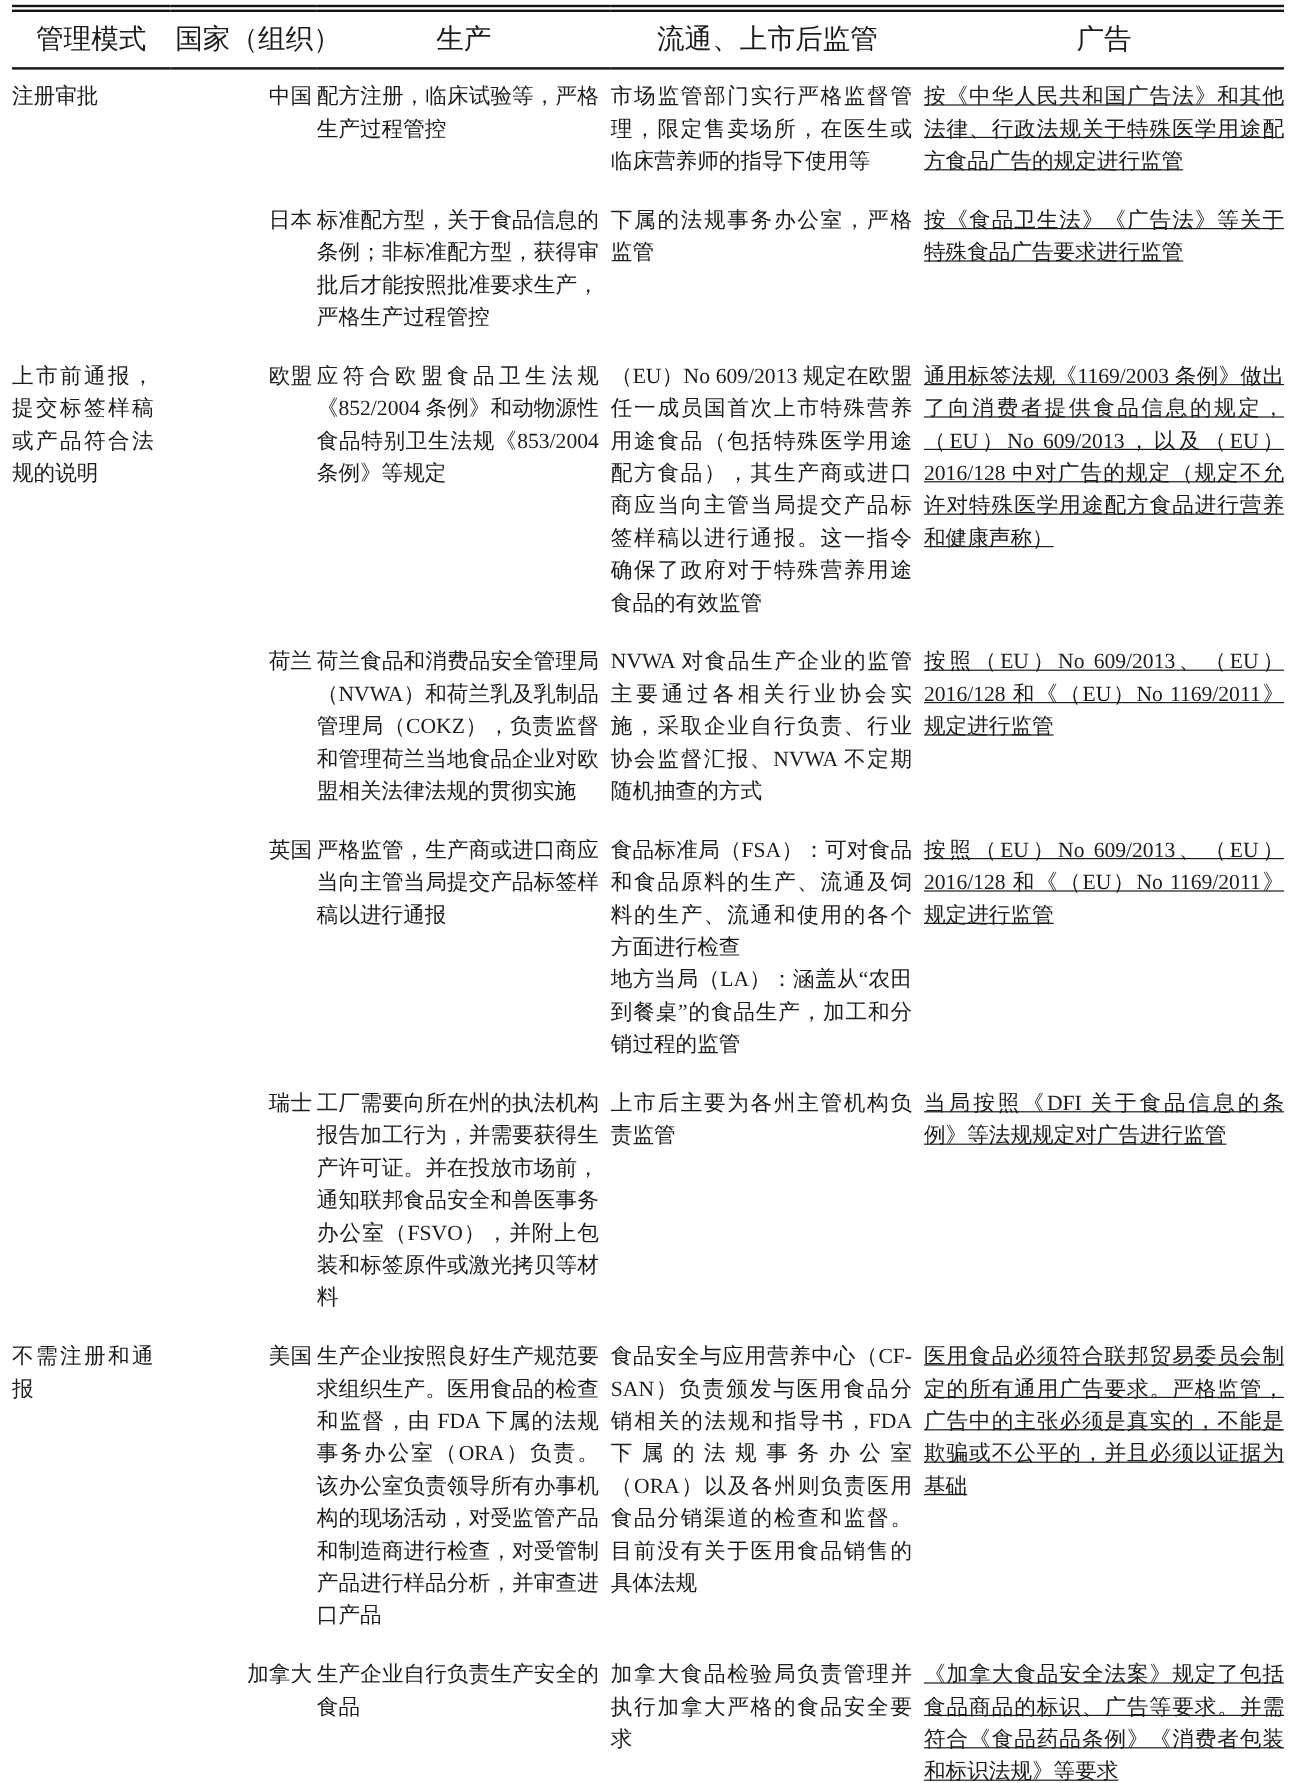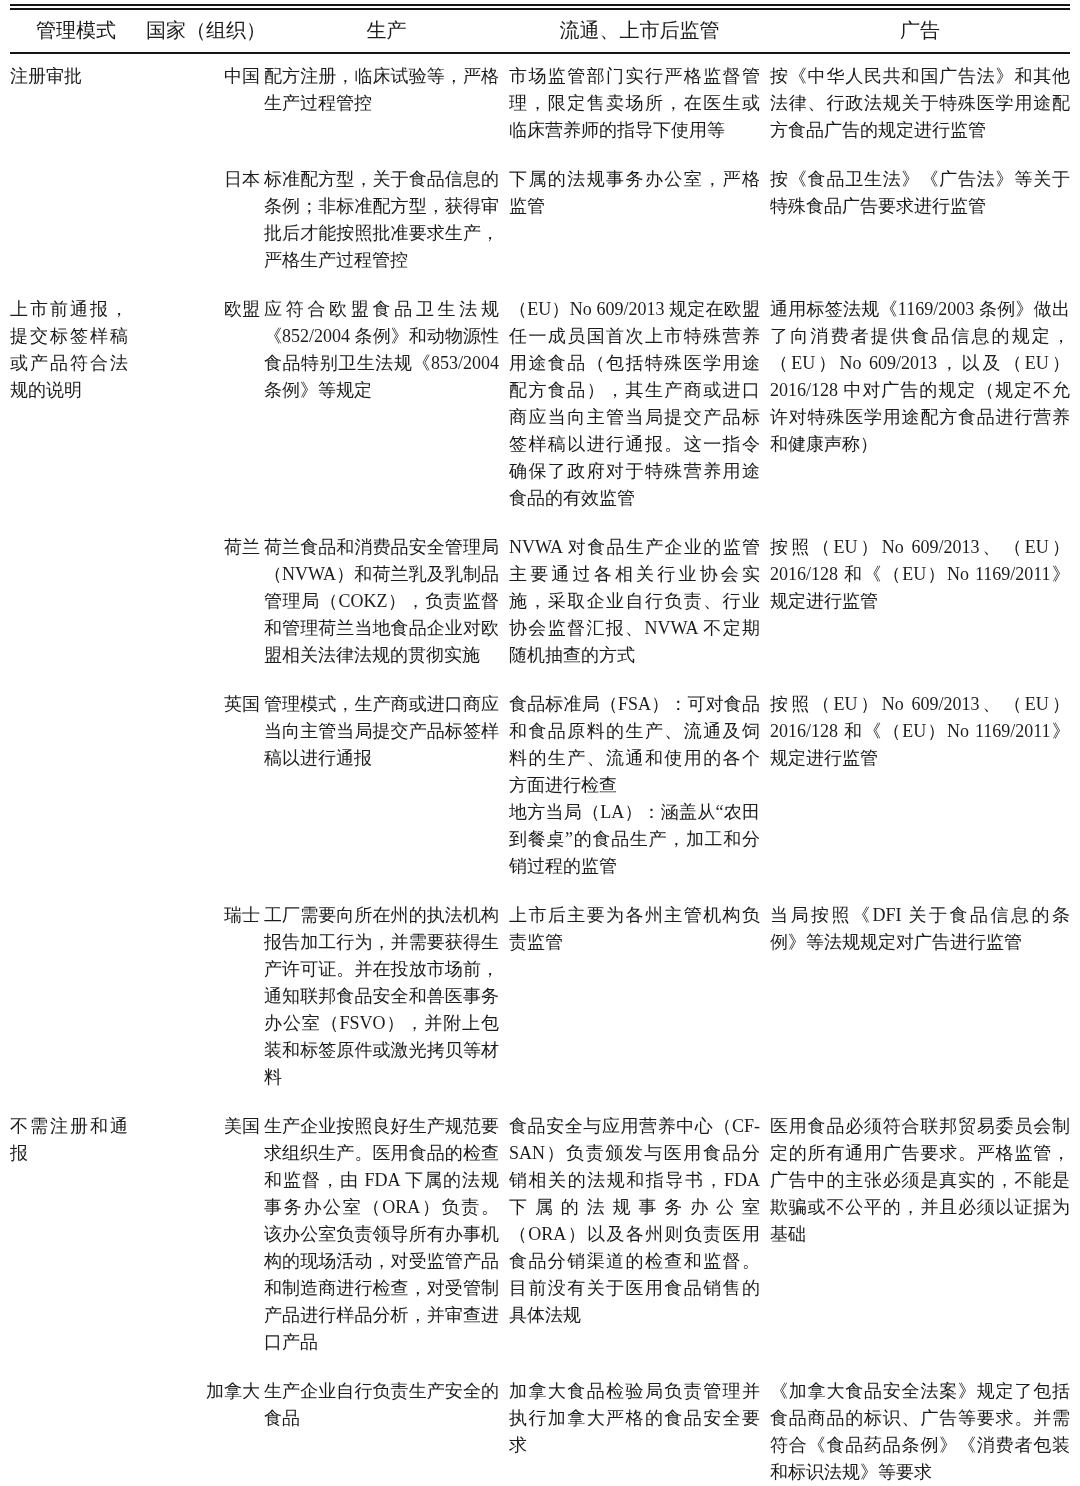--- a/index.html
+++ b/index.html
@@ -37,21 +37,21 @@
     border-bottom: 6px double #141414;
     font-size: 18px;
   }
   col.c-mode    { width: 132px; }
   col.c-country { width: 122px; }
   col.c-prod    { width: 245px; }
   col.c-circ    { width: 261px; }
   col.c-ad      { width: 300px; }
   thead th {
     font-weight: normal;
-    font-size: 20px;
+    font-size: 23px;
     text-align: center;
     vertical-align: middle;
     padding: 7px 4px 8px 4px;
     border-bottom: 2px solid #141414;
     white-space: nowrap;
   }
   tbody td {
     vertical-align: top;
     padding: 9px 10px 13px 0;
     line-height: 27px;
@@ -64,21 +64,21 @@
     margin-left: 24px;
   }
   td.country-cell {
     text-align: right;
     padding-right: 4px;
   }
   td.text-cell {
     text-align: justify;
     text-align-last: left;
   }
-  td.last-col { padding-right: 0; }
+  td.last-col { padding-right: 0; text-decoration: underline; }
 </style>
 </head>
 <body>
 
 <div class="page">
 
 
   <table class="reg-table">
     <colgroup>
       <col class="c-mode">
@@ -118,21 +118,21 @@
         <td class="text-cell last-col">通用标签法规《1169/2003 条例》做出了向消费者提供食品信息的规定，（EU）No 609/2013，以及（EU）2016/128 中对广告的规定（规定不允许对特殊医学用途配方食品进行营养和健康声称）</td>
       </tr>
       <tr>
         <td class="country-cell">荷兰</td>
         <td class="text-cell">荷兰食品和消费品安全管理局（NVWA）和荷兰乳及乳制品管理局（COKZ），负责监督和管理荷兰当地食品企业对欧盟相关法律法规的贯彻实施</td>
         <td class="text-cell">NVWA 对食品生产企业的监管主要通过各相关行业协会实施，采取企业自行负责、行业协会监督汇报、NVWA 不定期随机抽查的方式</td>
         <td class="text-cell last-col">按照（EU）No 609/2013、（EU）2016/128 和《（EU）No 1169/2011》规定进行监管</td>
       </tr>
       <tr>
         <td class="country-cell">英国</td>
-        <td class="text-cell">管理模式，生产商或进口商应当向主管当局提交产品标签样稿以进行通报</td>
+        <td class="text-cell">严格监管，生产商或进口商应当向主管当局提交产品标签样稿以进行通报</td>
         <td class="text-cell">食品标准局（FSA）：可对食品和食品原料的生产、流通及饲料的生产、流通和使用的各个方面进行检查
 地方当局（LA）：涵盖从“农田到餐桌”的食品生产，加工和分销过程的监管</td>
         <td class="text-cell last-col">按照（EU）No 609/2013、（EU）2016/128 和《（EU）No 1169/2011》规定进行监管</td>
       </tr>
       <tr>
         <td class="country-cell">瑞士</td>
         <td class="text-cell">工厂需要向所在州的执法机构报告加工行为，并需要获得生产许可证。并在投放市场前，通知联邦食品安全和兽医事务办公室（FSVO），并附上包装和标签原件或激光拷贝等材料</td>
         <td class="text-cell">上市后主要为各州主管机构负责监管</td>
         <td class="text-cell last-col">当局按照《DFI 关于食品信息的条例》等法规规定对广告进行监管</td>
       </tr>

